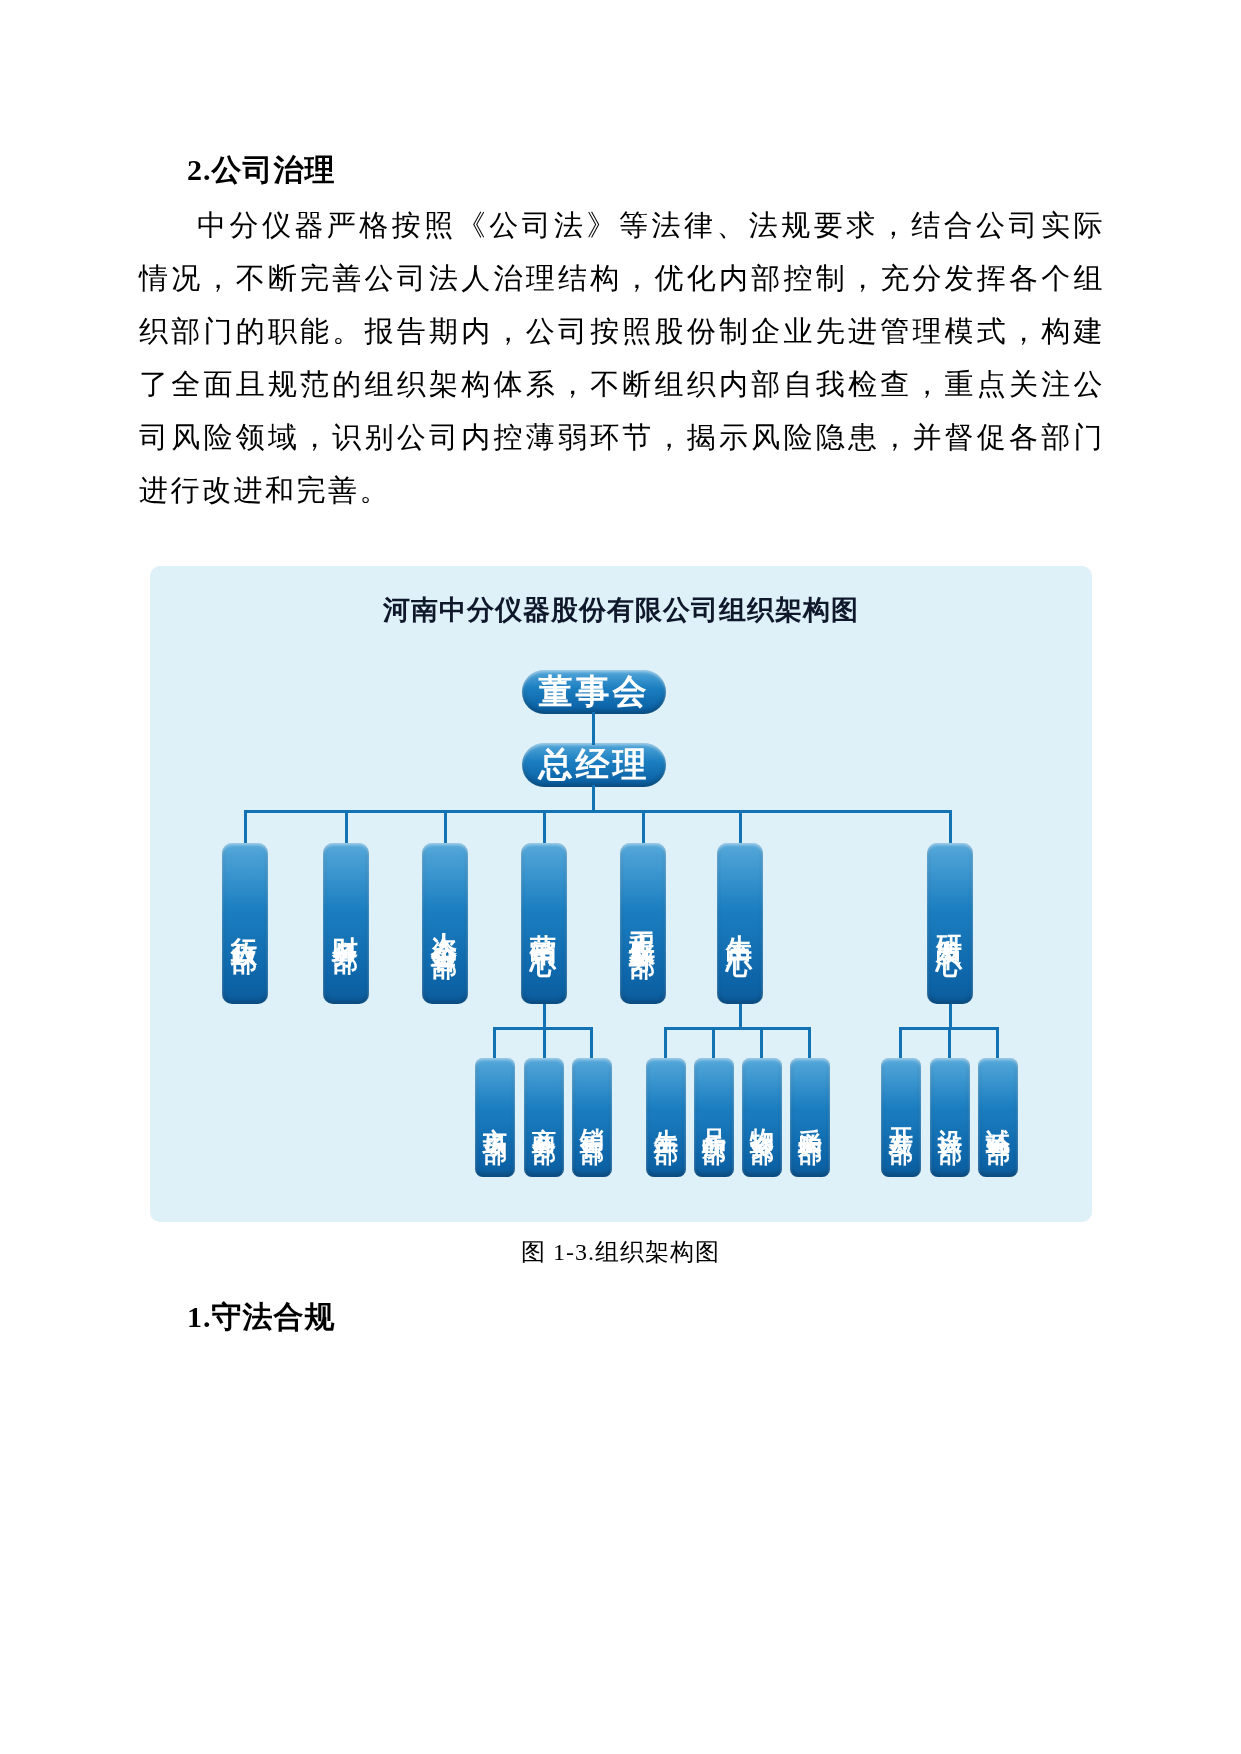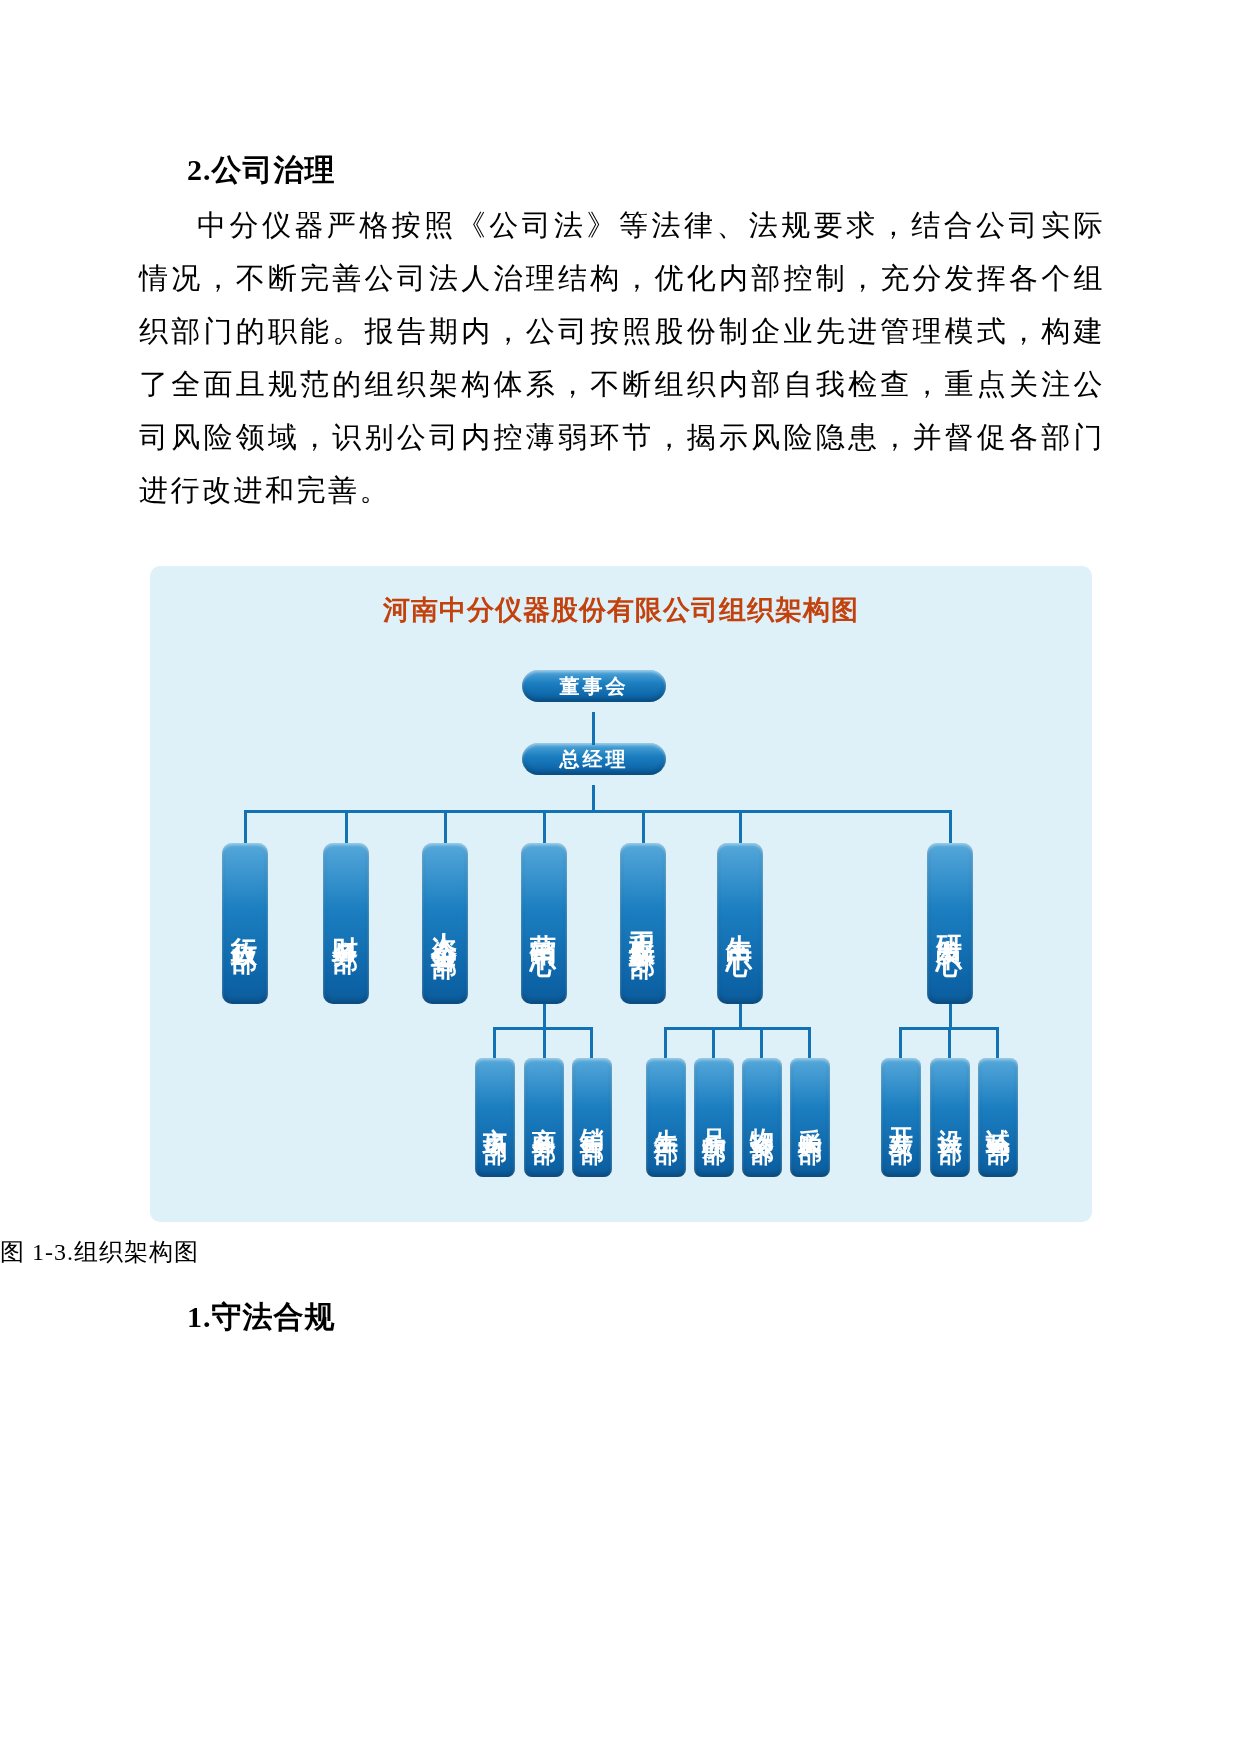--- a/index.html
+++ b/index.html
@@ -16,40 +16,40 @@
     text-align:justify;text-indent:2em;letter-spacing:2.5px;color:#000000;
   }
   
   .panel{
     position:absolute;left:150px;top:566px;width:942px;height:656px;
     background:#def0f8;border-radius:10px;
     font-family:"Liberation Sans","DejaVu Sans",sans-serif;
   }
   .chart-title{
     position:absolute;top:26px;left:0;width:100%;text-align:center;
-    font-size:27px;font-weight:bold;color:#c2410c;letter-spacing:1px;
+    font-size:27px;font-weight:bold;color:#0f172a;letter-spacing:1px;
   }
   .node{
     position:absolute;display:flex;align-items:center;justify-content:center;
     background:linear-gradient(180deg,#55a8da 0%,#1b7ec0 42%,#0c63a6 88%,#0d5c9b 100%);
     box-shadow:inset 0 2px 3px rgba(255,255,255,0.45), inset 0 -3px 5px rgba(0,0,0,0.22);
     color:#ffffff;font-weight:bold;
   }
-  .pill{width:144px;height:32px;border-radius:22px;font-size:20px;letter-spacing:3px;}
+  .pill{width:144px;height:44px;border-radius:22px;font-size:34px;letter-spacing:3px;}
   .col{width:46px;height:161px;border-radius:10px;}
   .leaf{width:40px;height:119px;border-radius:8px;}
   .vtext{
     writing-mode:vertical-rl;text-orientation:upright;
     letter-spacing:5px;font-weight:bold;color:#ffffff;
   }
   .col .vtext{font-size:26px;}
   .leaf .vtext{font-size:24px;letter-spacing:6px;}
   .ln{position:absolute;background:#1272b4;display:block;}
   .caption{
-    position:absolute;top:1236px;left:0;width:100%;
+    position:absolute;top:1236px;left:0;width:100%;text-align:center;
     font-size:24px;color:#000000;letter-spacing:1px;
   }
 </style>
 </head>
 <body>
 
 <div class="page">
 
   <div class="heading" style="top:150px;">2.公司治理</div>
 

